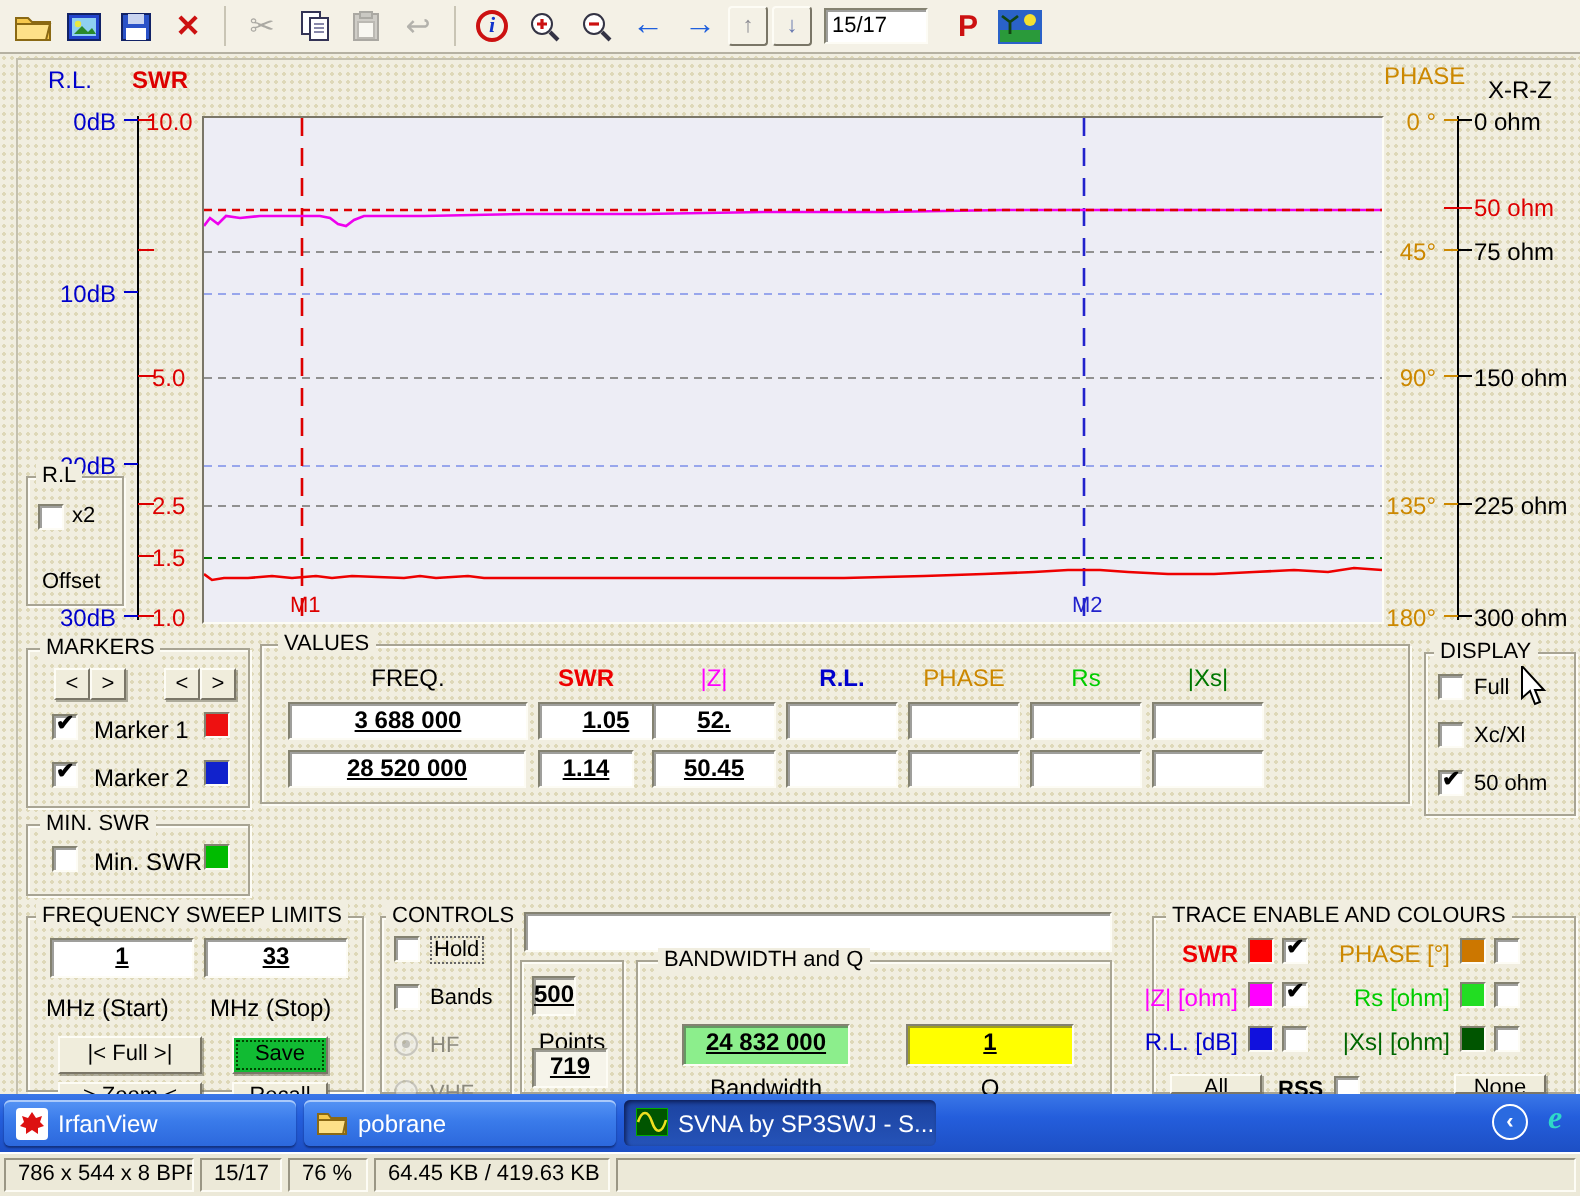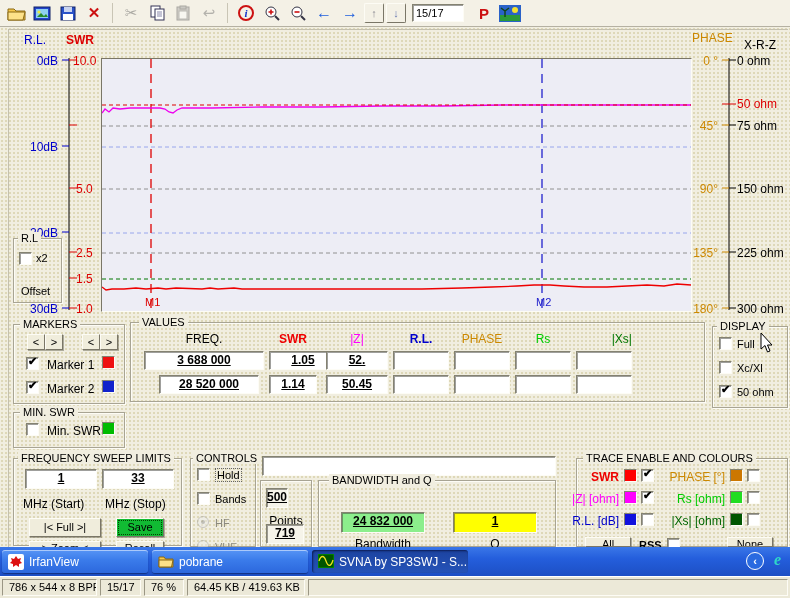--- a/index.html
+++ b/index.html
@@ -269,31 +269,31 @@
     </div>
 
     <div class="grp" style="left:130px;top:295px;width:575px;height:80px;">
       <div class="grp-label" style="left:8px;top:-7px;">VALUES</div>
       <div class="lbl" style="left: 13px; top: 9px; width: 120px; text-align: center; font-size: 12px; color: rgb(0, 0, 0);">FREQ.</div>
       <div class="lbl" style="left: 138px; top: 9px; width: 48px; text-align: center; font-size: 12px; font-weight: bold; color: rgb(238, 0, 0);">SWR</div>
       <div class="lbl" style="left: 195px; top: 9px; width: 62px; text-align: center; font-size: 12px; color: rgb(255, 0, 255);">|Z|</div>
       <div class="lbl" style="left: 262px; top: 9px; width: 56px; text-align: center; font-size: 12px; font-weight: bold; color: rgb(0, 0, 204);">R.L.</div>
       <div class="lbl" style="left: 323px; top: 9px; width: 56px; text-align: center; font-size: 12px; color: rgb(204, 136, 0);">PHASE</div>
       <div class="lbl" style="left: 384px; top: 9px; width: 56px; text-align: center; font-size: 12px; color: rgb(0, 204, 0);">Rs</div>
-      <div class="lbl" style="left: 445px; top: 9px; width: 56px; text-align: right; font-size: 12px; color: rgb(0, 119, 0);">|Xs|</div>
+      <div class="lbl" style="left: 445px; top: 9px; width: 56px; text-align: center; font-size: 12px; color: rgb(0, 119, 0);">|Xs|</div>
 
       <div class="field" style="left:13px;top:28px;width:120px;height:19px;">3 688 000</div>
       <div class="field" style="left:138px;top:28px;width:68px;height:19px;">1.05</div>
       <div class="field" style="left:195px;top:28px;width:62px;height:19px;">52.</div>
       <div class="field" style="left:262px;top:28px;width:56px;height:19px;"></div>
       <div class="field" style="left:323px;top:28px;width:56px;height:19px;"></div>
       <div class="field" style="left:384px;top:28px;width:56px;height:19px;"></div>
       <div class="field" style="left:445px;top:28px;width:56px;height:19px;"></div>
 
-      <div class="field" style="left:28px;top:52px;width:100px;height:19px;">28 520 000</div>
+      <div class="field" style="left:13px;top:52px;width:119px;height:19px;">28 520 000</div>
       <div class="field" style="left:138px;top:52px;width:48px;height:19px;">1.14</div>
       <div class="field" style="left:195px;top:52px;width:62px;height:19px;">50.45</div>
       <div class="field" style="left:262px;top:52px;width:56px;height:19px;"></div>
       <div class="field" style="left:323px;top:52px;width:56px;height:19px;"></div>
       <div class="field" style="left:384px;top:52px;width:56px;height:19px;"></div>
       <div class="field" style="left:445px;top:52px;width:56px;height:19px;"></div>
     </div>
 
     <div class="grp" style="left:712px;top:299px;width:76px;height:82px;">
       <div class="grp-label" style="left:4px;top:-7px;">DISPLAY</div>

